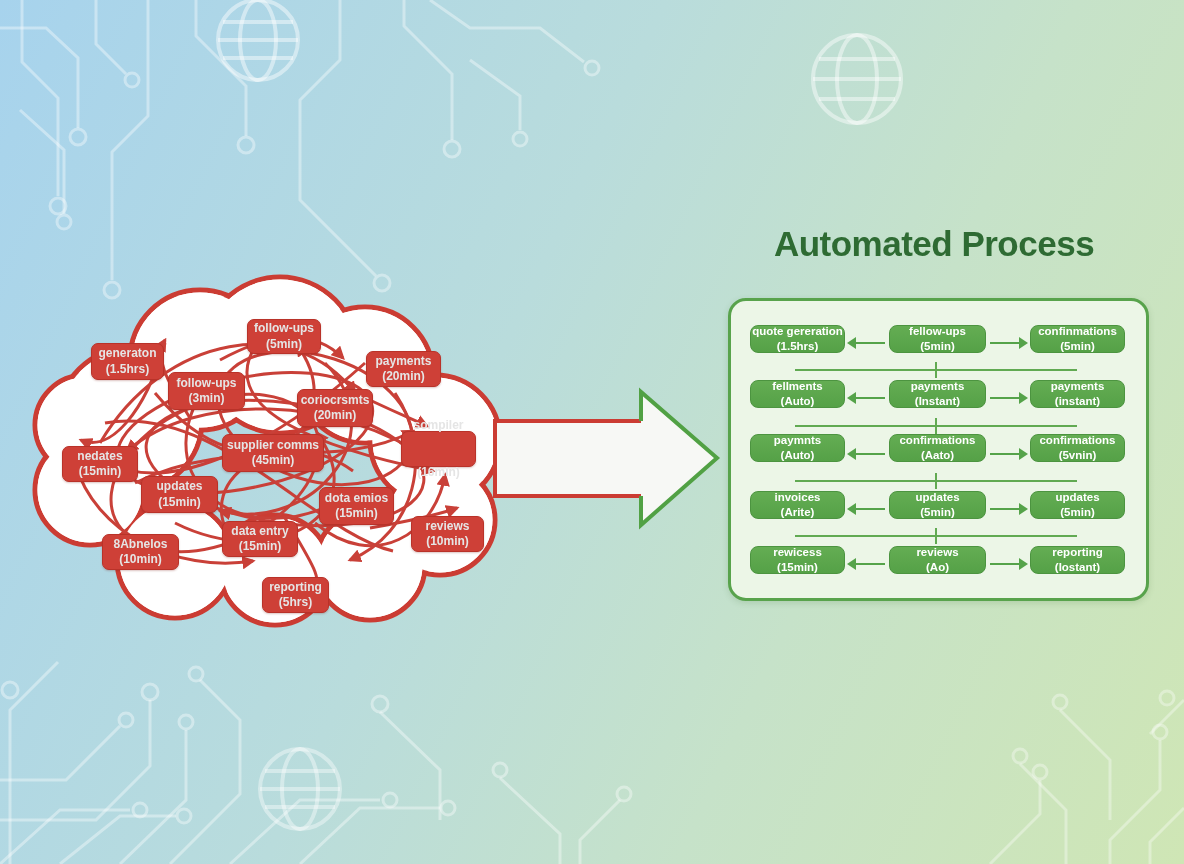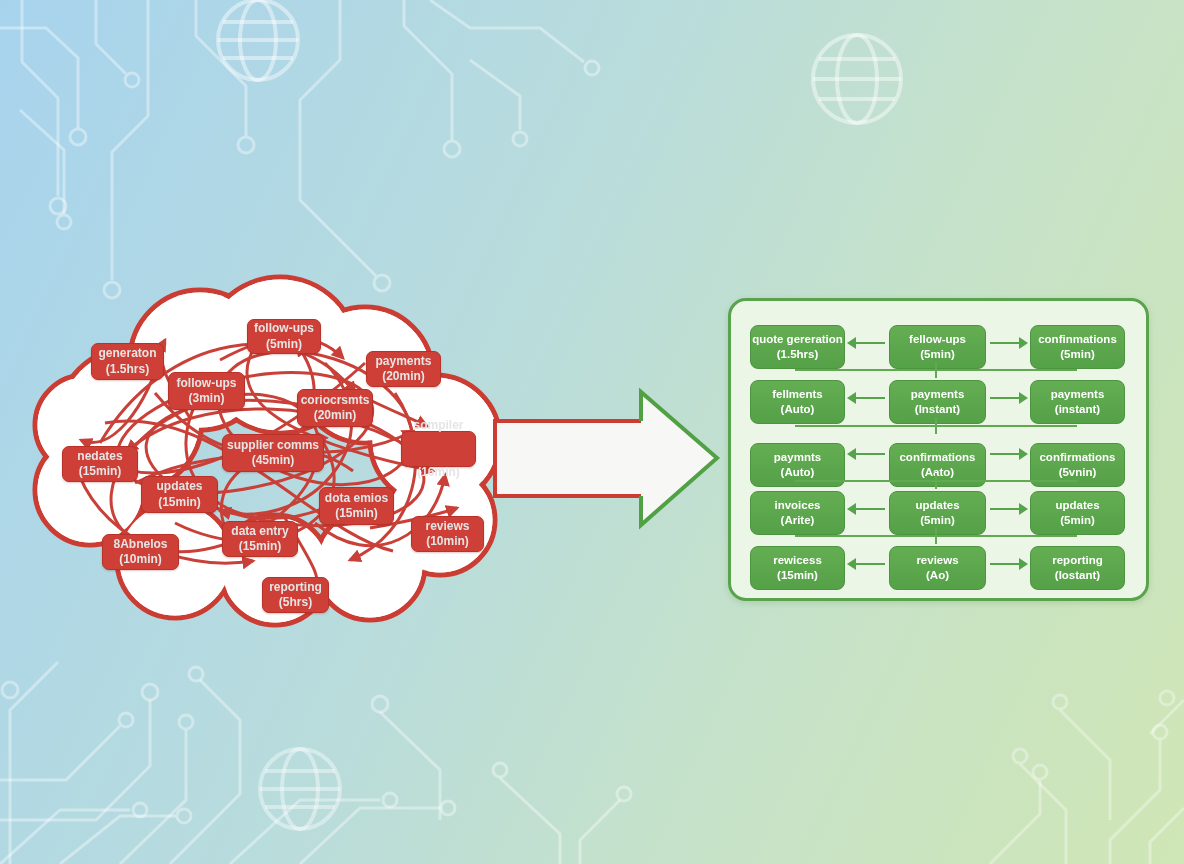--- a/index.html
+++ b/index.html
@@ -52,31 +52,31 @@
     position:absolute;left:728px;top:298px;width:421px;height:303px;
     background:#ecf6e7;
     border:3px solid #58a34c;
     border-radius:18px;
     box-sizing:border-box;
     z-index:3;
     box-shadow:0 2px 6px rgba(60,110,50,.18);
   }
   .abox{
     position:absolute;
-    width:95px;height:44px;
+    width:95px;height:28px;
     background:linear-gradient(#64ad53,#55a147);
     border:1px solid #4c9440;
     border-radius:8px;
     color:#fff;font-size:11.5px;font-weight:bold;
     text-align:center;line-height:1.3;
     display:flex;flex-direction:column;justify-content:center;
     box-sizing:border-box;
   }
   .acol0{left:19px;} .acol1{left:158px;width:97px;} .acol2{left:299px;}
-  .arow0{top:24px;} .arow1{top:79px;} .arow2{top:142px;justify-content:center;} .arow3{top:190px;} .arow4{top:245px;}
+  .arow0{top:24px;} .arow1{top:79px;} .arow2{top:133px;justify-content:center;} .arow3{top:190px;} .arow4{top:245px;}
   .h-arrow{position:absolute;width:36px;height:2px;background:#55a34a;}
   .h-arrow.left{left:118px;}
   .h-arrow.right{left:259px;}
   .h-arrow.left::before{
     content:'';position:absolute;left:-2px;top:-5px;
     border-right:9px solid #55a34a;border-top:6px solid transparent;border-bottom:6px solid transparent;
   }
   .h-arrow.right::after{
     content:'';position:absolute;right:-2px;top:-5px;
     border-left:9px solid #55a34a;border-top:6px solid transparent;border-bottom:6px solid transparent;
@@ -171,20 +171,21 @@
     </g>
     <g stroke="rgba(255,255,255,0.40)" stroke-width="4" fill="none">
       <circle cx="300" cy="789" r="40"></circle>
       <ellipse cx="300" cy="789" rx="18" ry="40"></ellipse>
       <line x1="260" y1="789" x2="340" y2="789"></line>
       <line x1="265" y1="771" x2="335" y2="771"></line>
       <line x1="265" y1="807" x2="335" y2="807"></line>
     </g>
   </svg>
 
+  <div id="auto-title" class="title">Automated Process</div>
 
   <svg id="cloud-svg" width="505" height="368" viewBox="0 0 505 368">
     <defs>
       <marker id="arr" viewBox="0 0 10 10" refX="8" refY="5" markerWidth="4.5" markerHeight="4.5" orient="auto">
         <path d="M0,0 L10,5 L0,10 z" fill="#c94038"></path>
       </marker>
     </defs>
 
     <g stroke="#cb3c33" stroke-width="5" fill="#ffffff">
       <circle cx="115" cy="152" r="72"></circle>

